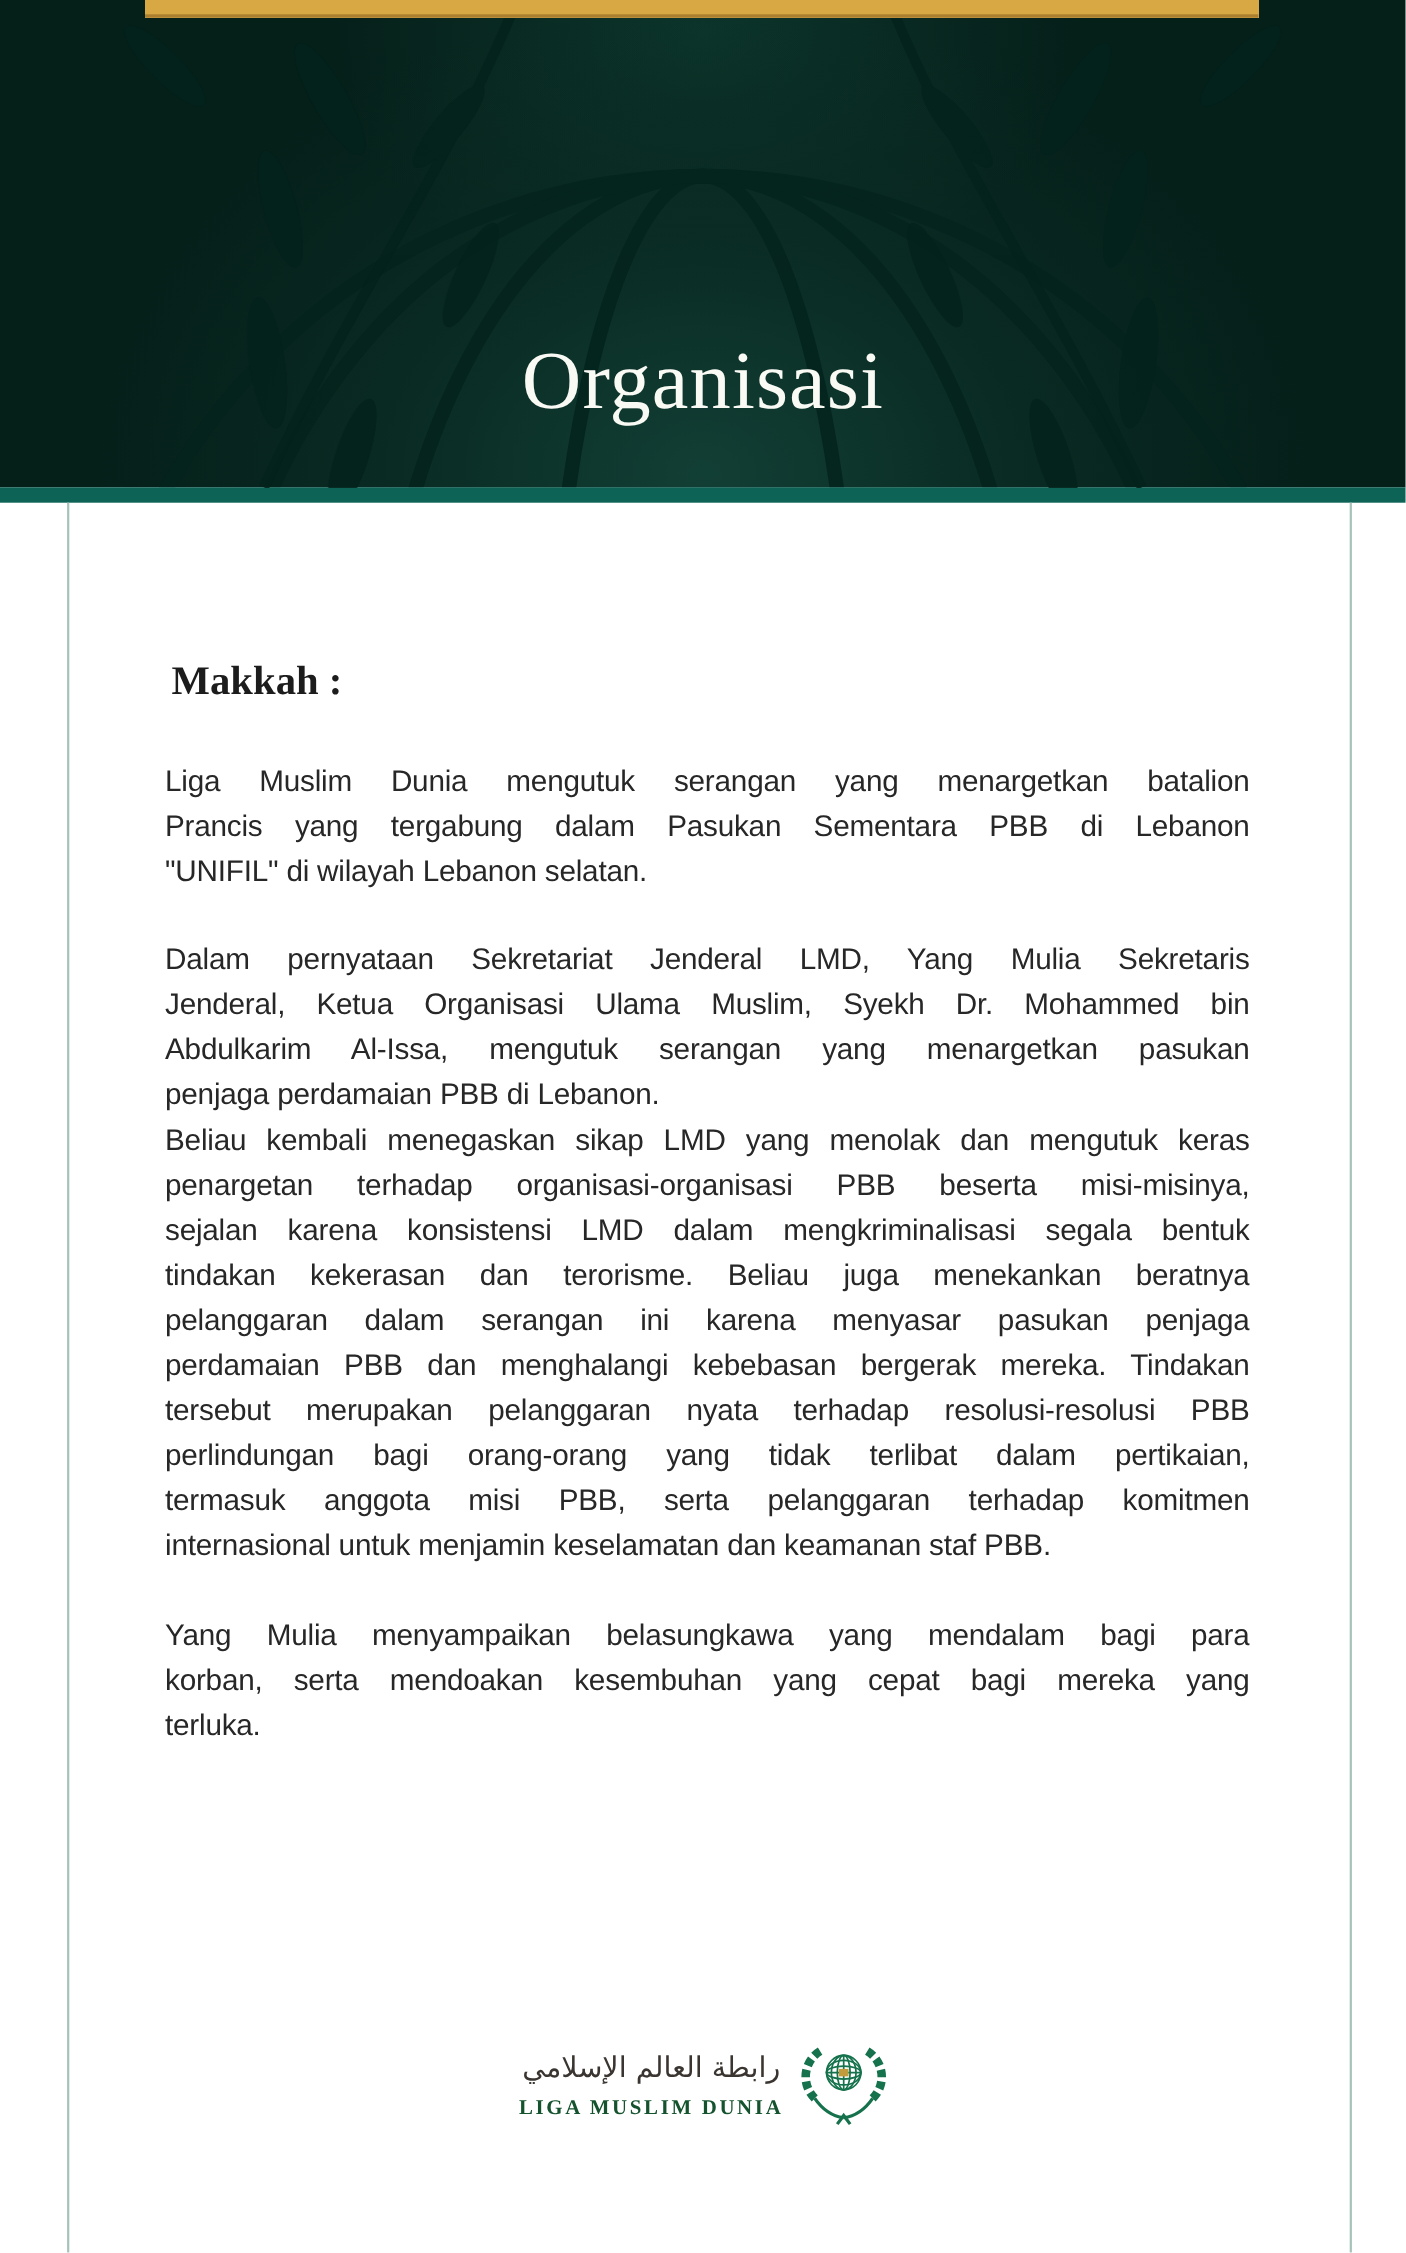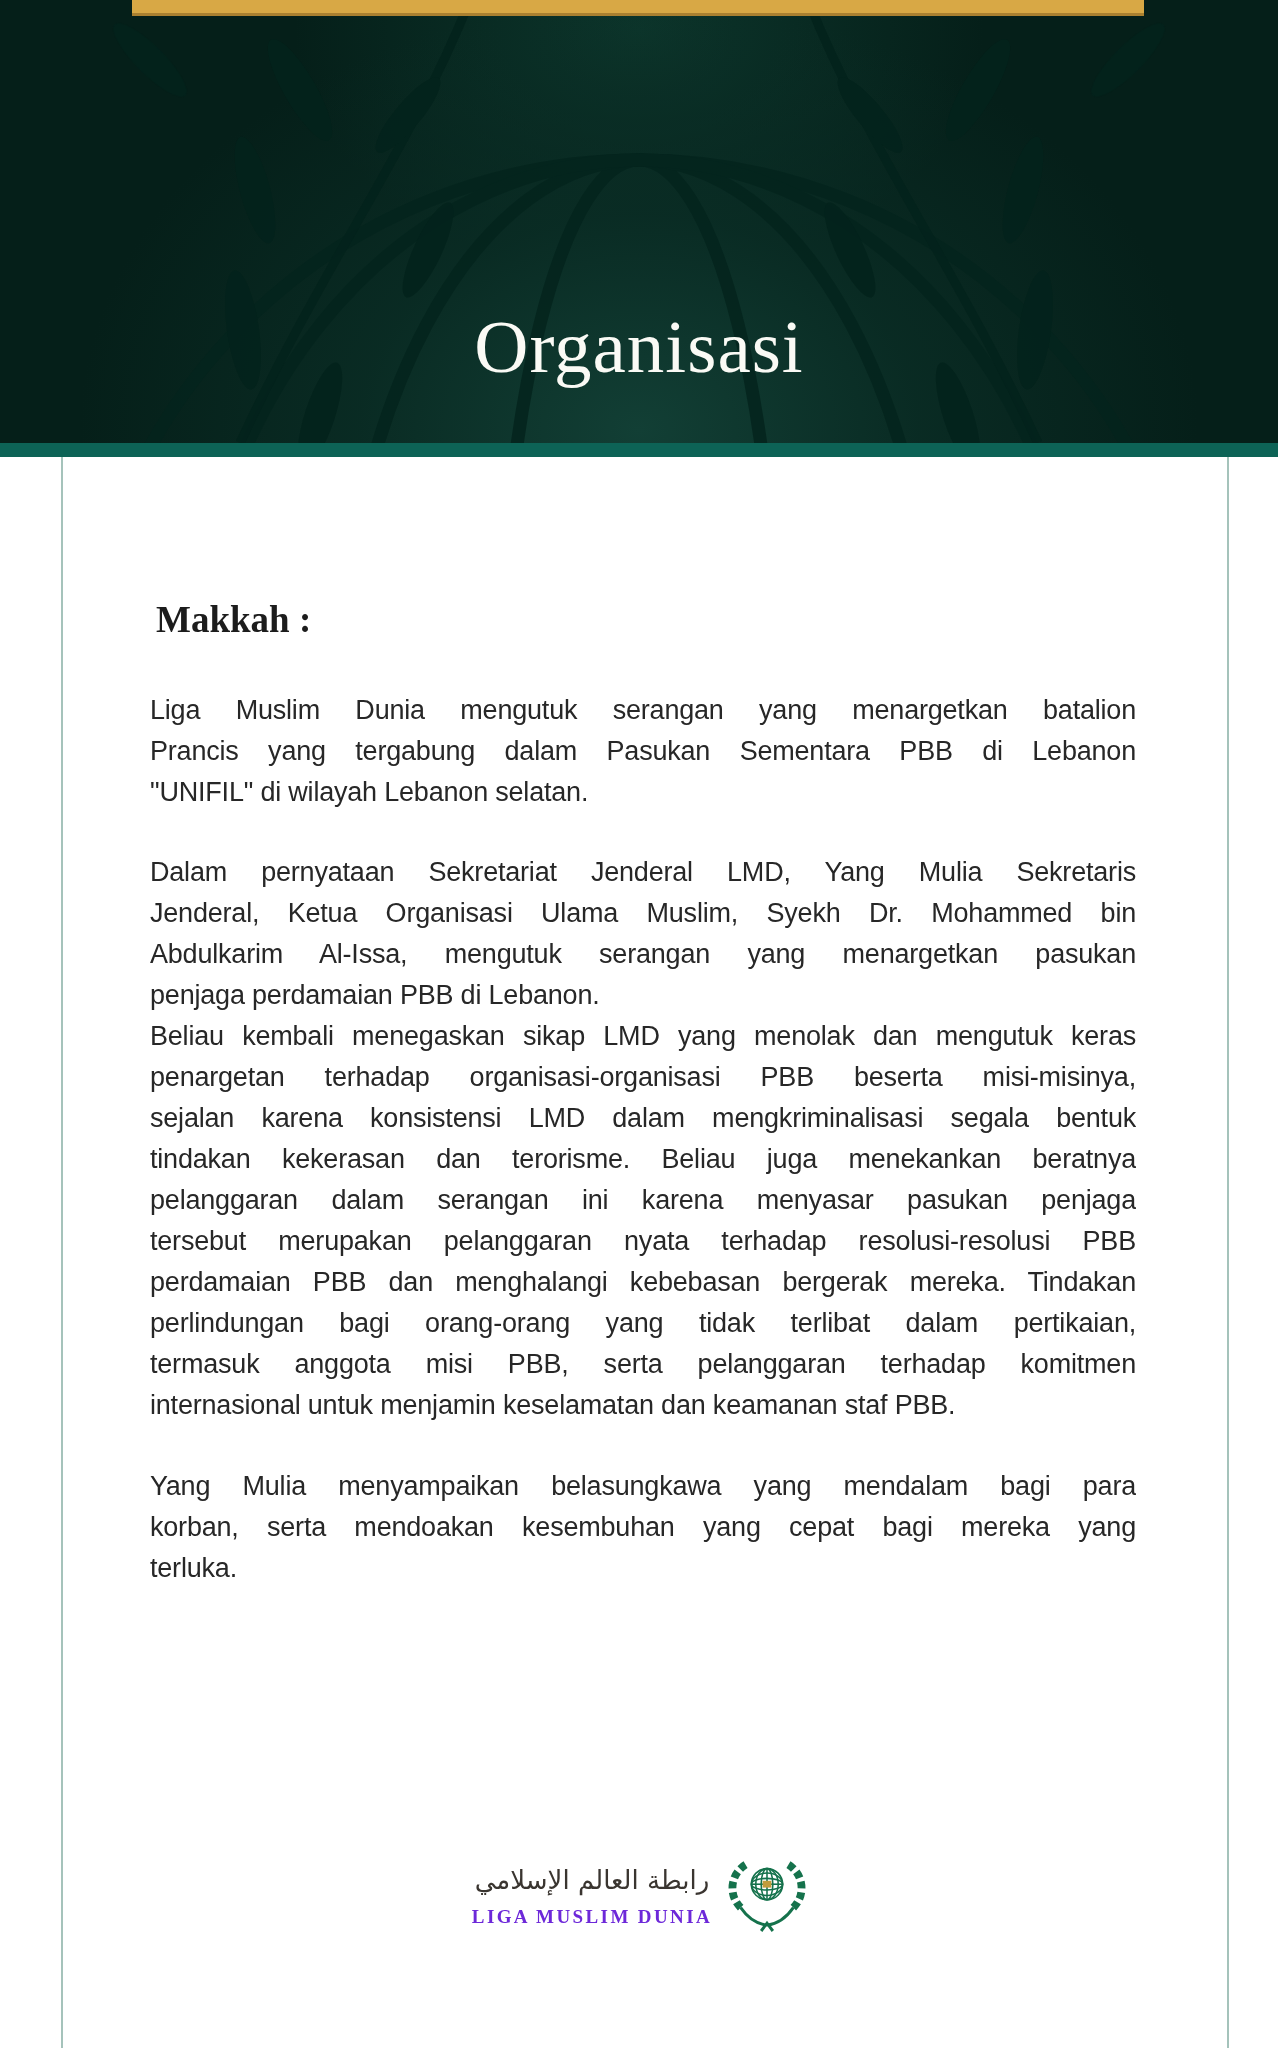--- a/index.html
+++ b/index.html
@@ -32,21 +32,21 @@
   .para .line{display:block;height:41px;overflow:hidden;text-align:justify;text-align-last:justify;}
   .para .line.last{text-align-last:left;}
   .p1{margin-top:48px;} .p2{margin-top:39px;} .p3{} .p4{margin-top:40px;}
 
   
   .logo{position:absolute;top:1850px;left:0;width:100%;display:flex;justify-content:center;
         align-items:center;gap:16px;}
   .logo-text{display:flex;flex-direction:column;align-items:center;}
   .logo-arabic{font-family:"DejaVu Sans",sans-serif;font-size:26px;line-height:50px;color:#3a3530;}
   .logo-latin{font-family:"Liberation Serif",serif;font-weight:700;font-size:19px;
-              letter-spacing:2.4px;color:#6d28d9;line-height:24px;}
+              letter-spacing:2.4px;color:#14532d;line-height:24px;}
 </style>
 </head>
 <body>
 
 <div class="poster">
 
   <div class="header">
     <svg class="header-deco" viewBox="0 0 1278 443" xmlns="http://www.w3.org/2000/svg">
 
       <g stroke="#04241d" stroke-width="13" fill="none" opacity="0.85">
@@ -102,22 +102,22 @@
       <span class="line">Abdulkarim Al-Issa, mengutuk serangan yang menargetkan pasukan</span>
       <span class="line last">penjaga perdamaian PBB di Lebanon.</span>
     </p>
 
     <p class="para p3">
       <span class="line">Beliau kembali menegaskan sikap LMD yang menolak dan mengutuk keras</span>
       <span class="line">penargetan terhadap organisasi-organisasi PBB beserta misi-misinya,</span>
       <span class="line">sejalan karena konsistensi LMD dalam mengkriminalisasi segala bentuk</span>
       <span class="line">tindakan kekerasan dan terorisme. Beliau juga menekankan beratnya</span>
       <span class="line">pelanggaran dalam serangan ini karena menyasar pasukan penjaga</span>
+      <span class="line">perdamaian PBB dan menghalangi kebebasan bergerak mereka. Tindakan</span>
       <span class="line">tersebut merupakan pelanggaran nyata terhadap resolusi-resolusi PBB</span>
-      <span class="line">perdamaian PBB dan menghalangi kebebasan bergerak mereka. Tindakan</span>
       <span class="line">perlindungan bagi orang-orang yang tidak terlibat dalam pertikaian,</span>
       <span class="line">termasuk anggota misi PBB, serta pelanggaran terhadap komitmen</span>
       <span class="line last">internasional untuk menjamin keselamatan dan keamanan staf PBB.</span>
     </p>
 
     <p class="para p4">
       <span class="line">Yang Mulia menyampaikan belasungkawa yang mendalam bagi para</span>
       <span class="line">korban, serta mendoakan kesembuhan yang cepat bagi mereka yang</span>
       <span class="line last">terluka.</span>
     </p>

